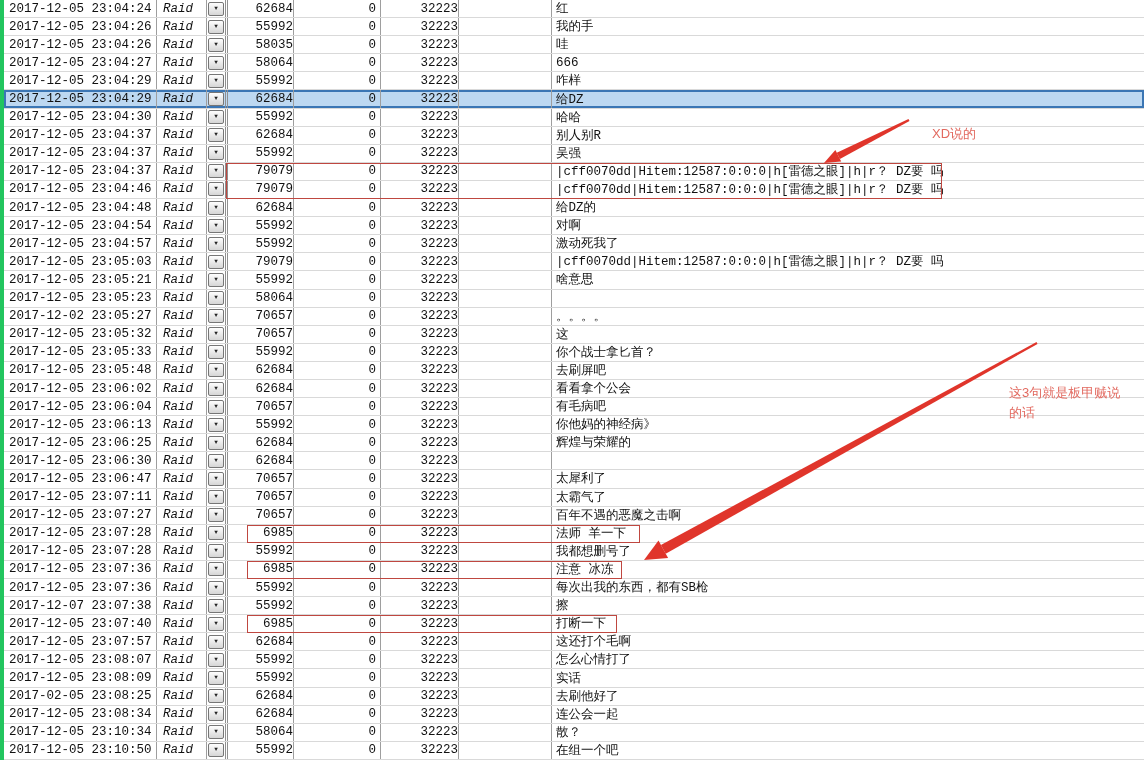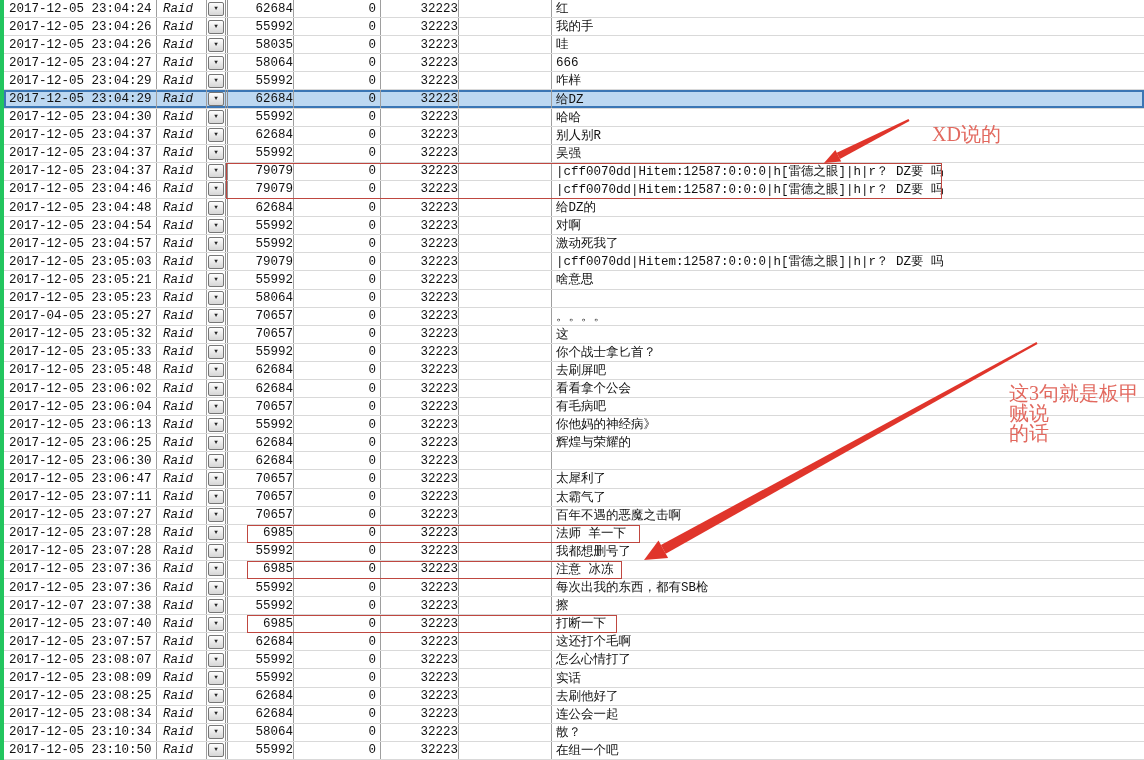--- a/index.html
+++ b/index.html
@@ -38,22 +38,22 @@
     font-size:6px; line-height:1; color:#222;
   }
   
   .overlay { position:absolute; pointer-events:none; }
   .red-box { position:absolute; border:1px solid #bf4740; }
   #box-a { left:222px; top:calc(var(--rh) * 9);  width:716px; height:calc(var(--rh) * 2); }
   #box-b { left:243px; top:calc(var(--rh) * 29); width:393px; height:var(--rh); }
   #box-c { left:243px; top:calc(var(--rh) * 31); width:375px; height:var(--rh); }
   #box-d { left:243px; top:calc(var(--rh) * 34); width:370px; height:var(--rh); }
   .red-note {
-    position:absolute; color:#e2695f; font-size:20px; line-height:20px;
-    font-family:Liberation Serif, serif; white-space:pre-line;
+    position:absolute; color:#e2695f; font-size:13px; line-height:20px;
+    font-family:Liberation Sans, sans-serif; white-space:pre-line;
   }
   #note-1 { left:928px; top:124px; }
   #note-2 { left:1005px; top:383px; width:139px; }
   svg.arrows { position:absolute; inset:0; width:1144px; height:760px; pointer-events:none; }
 </style>
 </head>
 <body>
 
 <div class="viewport">
 
@@ -255,21 +255,21 @@
       <div class="cell c-channel">Raid</div>
       <div class="cell c-drop">
         <span class="dd-btn">▼</span>
       </div>
       <div class="cell c-num">58064</div>
       <div class="cell c-zero">0</div>
       <div class="cell c-flag">32223</div>
       <div class="cell c-empty"></div>
     </div>
       <div class="row">
-      <div class="cell c-time">2017-04-05 23:05:27</div>
+      <div class="cell c-time">2017-12-02 23:05:27</div>
       <div class="cell c-channel">Raid</div>
       <div class="cell c-drop">
         <span class="dd-btn">▼</span>
       </div>
       <div class="cell c-num">70657</div>
       <div class="cell c-zero">0</div>
       <div class="cell c-flag">32223</div>
       <div class="cell c-empty"></div>
       <div class="cell c-msg">。。。。</div>
     </div>
@@ -506,21 +506,21 @@
       <div class="cell c-drop">
         <span class="dd-btn">▼</span>
       </div>
       <div class="cell c-num">55992</div>
       <div class="cell c-zero">0</div>
       <div class="cell c-flag">32223</div>
       <div class="cell c-empty"></div>
       <div class="cell c-msg">实话</div>
     </div>
       <div class="row">
-      <div class="cell c-time">2017-12-05 23:08:25</div>
+      <div class="cell c-time">2017-02-05 23:08:25</div>
       <div class="cell c-channel">Raid</div>
       <div class="cell c-drop">
         <span class="dd-btn">▼</span>
       </div>
       <div class="cell c-num">62684</div>
       <div class="cell c-zero">0</div>
       <div class="cell c-flag">32223</div>
       <div class="cell c-empty"></div>
       <div class="cell c-msg">去刷他好了</div>
     </div>

